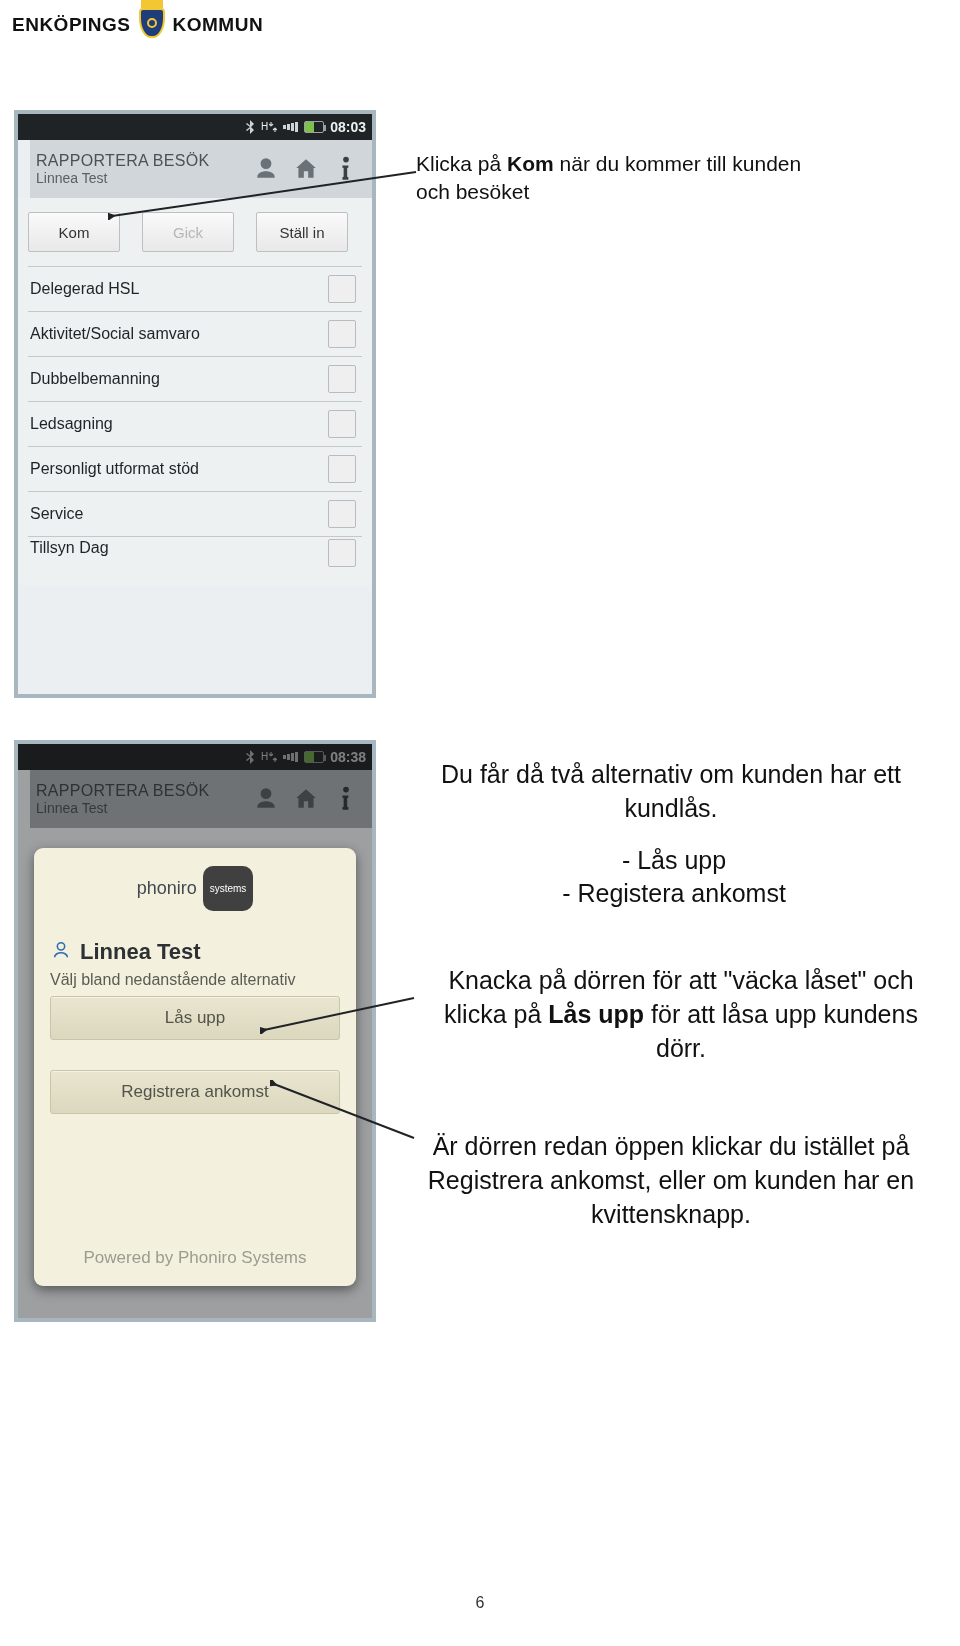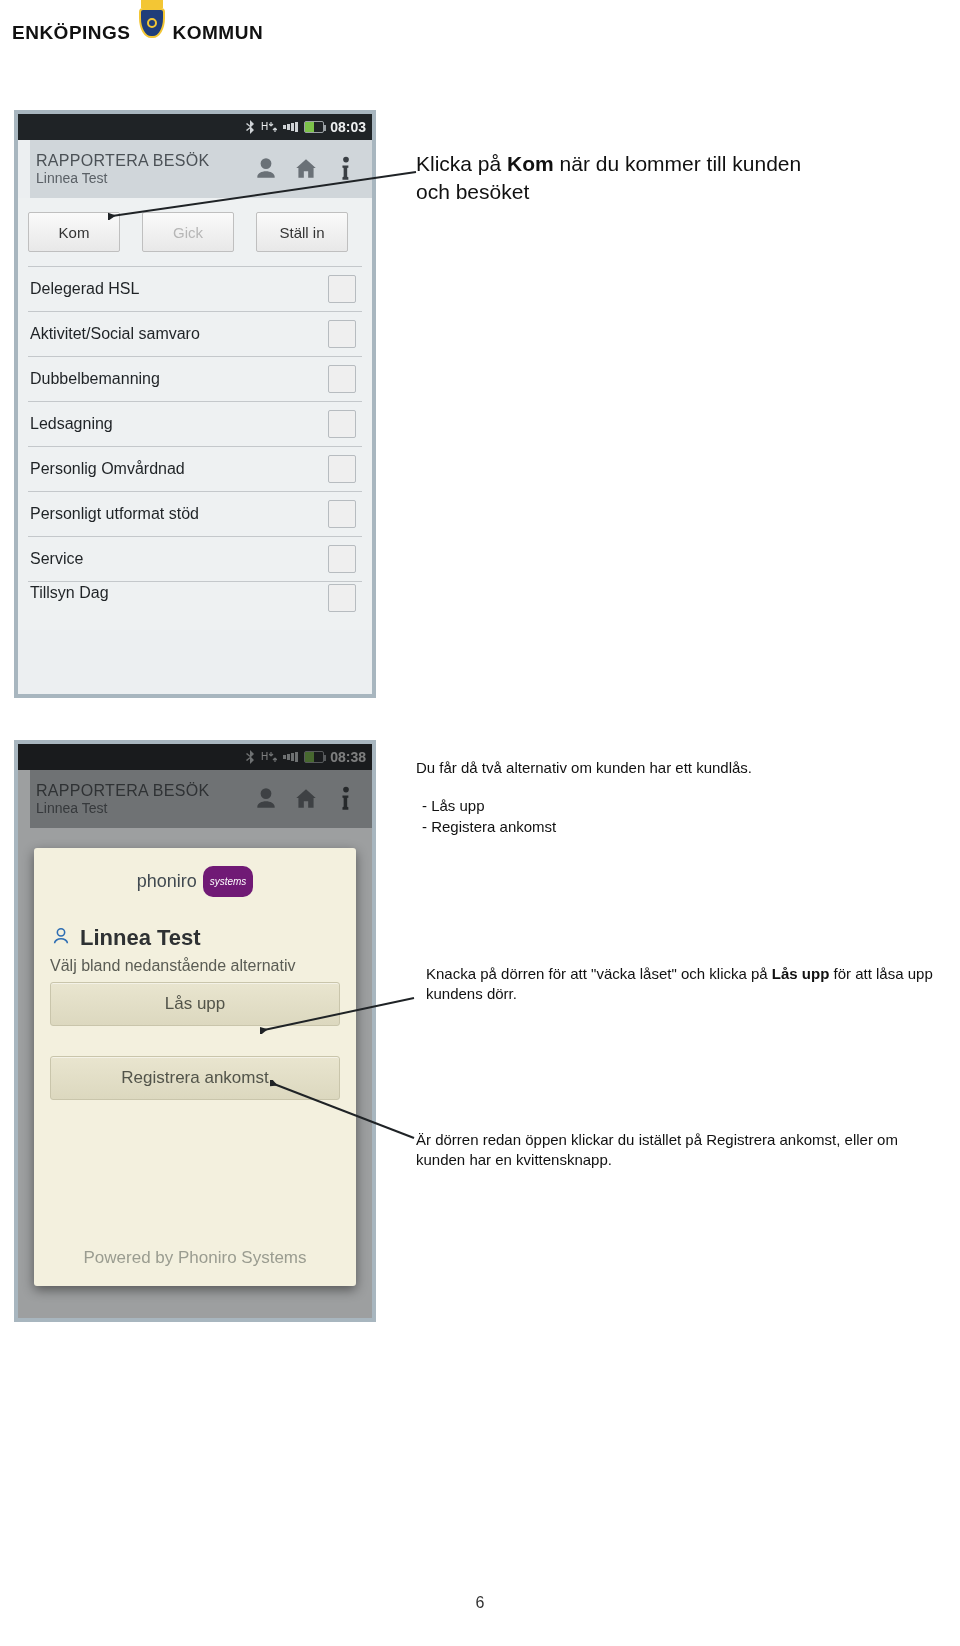--- a/index.html
+++ b/index.html
@@ -10,21 +10,21 @@
     font-family: Arial, Helvetica, sans-serif;
     color: #111;
     position: relative;
   }
   
   .page-header {
     position: absolute;
     top: 14px;
     left: 12px;
     display: flex;
-    align-items: flex-end;
+    align-items: flex-start;
     gap: 4px;
   }
   .logo-left { font-weight: 700; letter-spacing: 0.5px; font-size: 19px; }
   .logo-right { font-weight: 700; letter-spacing: 0.5px; font-size: 19px; }
   .crest {
     width: 34px; height: 44px; position: relative;
     margin-top: -14px;
   }
   .crest .crown {
     position: absolute; top: -2px; left: 6px;
@@ -147,33 +147,33 @@
   
   #phone2 { top: 740px; left: 14px; height: 582px; }
   #phone2 .appbar, #phone2 .statusbar { filter: brightness(0.78); }
   .dim-overlay {
     position: absolute; inset: 0; background: rgba(30,30,30,0.38);
   }
   .popup {
     position: absolute;
     left: 16px; right: 16px; top: 104px; bottom: 32px;
     background: #f3f0de;
-    border-radius: 3px;
+    border-radius: 9px;
     box-shadow: 0 4px 12px rgba(0,0,0,0.45);
     padding: 18px 16px;
     display:flex; flex-direction:column;
   }
   .popup .brand {
     display:flex; align-items:center; justify-content:center; gap:6px;
     margin-bottom: 28px;
   }
   .popup .brand-txt { color:#414a51; font-size:18px; }
   .popup .brand-pill {
-    background:#701a75; color:#fff; font-size:10px;
-    padding:10px 7px; border-radius:10px;font-style:italic;
+    background:#404040; color:#fff; font-size:10px;
+    padding:17px 7px; border-radius:10px;
   }
   .popup .p-row { display:flex; align-items:center; gap:8px; margin-bottom:6px; }
   .popup .p-title { font-size:22px; font-weight:600; color:#2e3133; }
   .popup .p-sub { font-size:16px; color:#5a5c54; margin-bottom: 7px; }
   .popup .p-btn {
     width:100%;
     height:44px;
     background: linear-gradient(#e9e5cf,#dcd8bf);
     border: 1px solid #c9c5ab;
     border-radius: 3px;
@@ -187,21 +187,21 @@
     font-size:17px; color:#9a9c90;
   }
 
   
   .arrow2, .arrow3 {
     position: absolute;
     pointer-events: none;
   }
 
   
-  .txtblock { position:absolute; left:416px; width:510px; font-size:15px; line-height:1.35; }
+  .txtblock { position:absolute; left:416px; width:510px; font-size:25px; line-height:1.35;text-align:center; }
   #txtA { top: 758px; }
   #txtA ul { list-style: none; margin-top: 18px; }
   #txtA ul li::before { content: "-  "; }
   #txtA ul li { padding-left: 28px; text-indent: -22px; }
   #txtB { top: 964px; margin-left: 10px; }
   #txtB b { font-weight: 700; }
   #txtC { top: 1130px; }
 
   
   .pgnum {
@@ -287,24 +287,20 @@
         <div class="optrow">
           <span>Aktivitet/Social samvaro</span>
           <span class="chk"></span>
         </div>
         <div class="optrow">
           <span>Dubbelbemanning</span>
           <span class="chk"></span>
         </div>
         <div class="optrow">
           <span>Ledsagning</span>
-          <span class="chk"></span>
-        </div>
-        <div class="optrow">
-          <span>Personlig Omvårdnad</span>
           <span class="chk"></span>
         </div>
         <div class="optrow">
           <span>Personligt utformat stöd</span>
           <span class="chk"></span>
         </div>
         <div class="optrow">
           <span>Service</span>
           <span class="chk"></span>
         </div>

